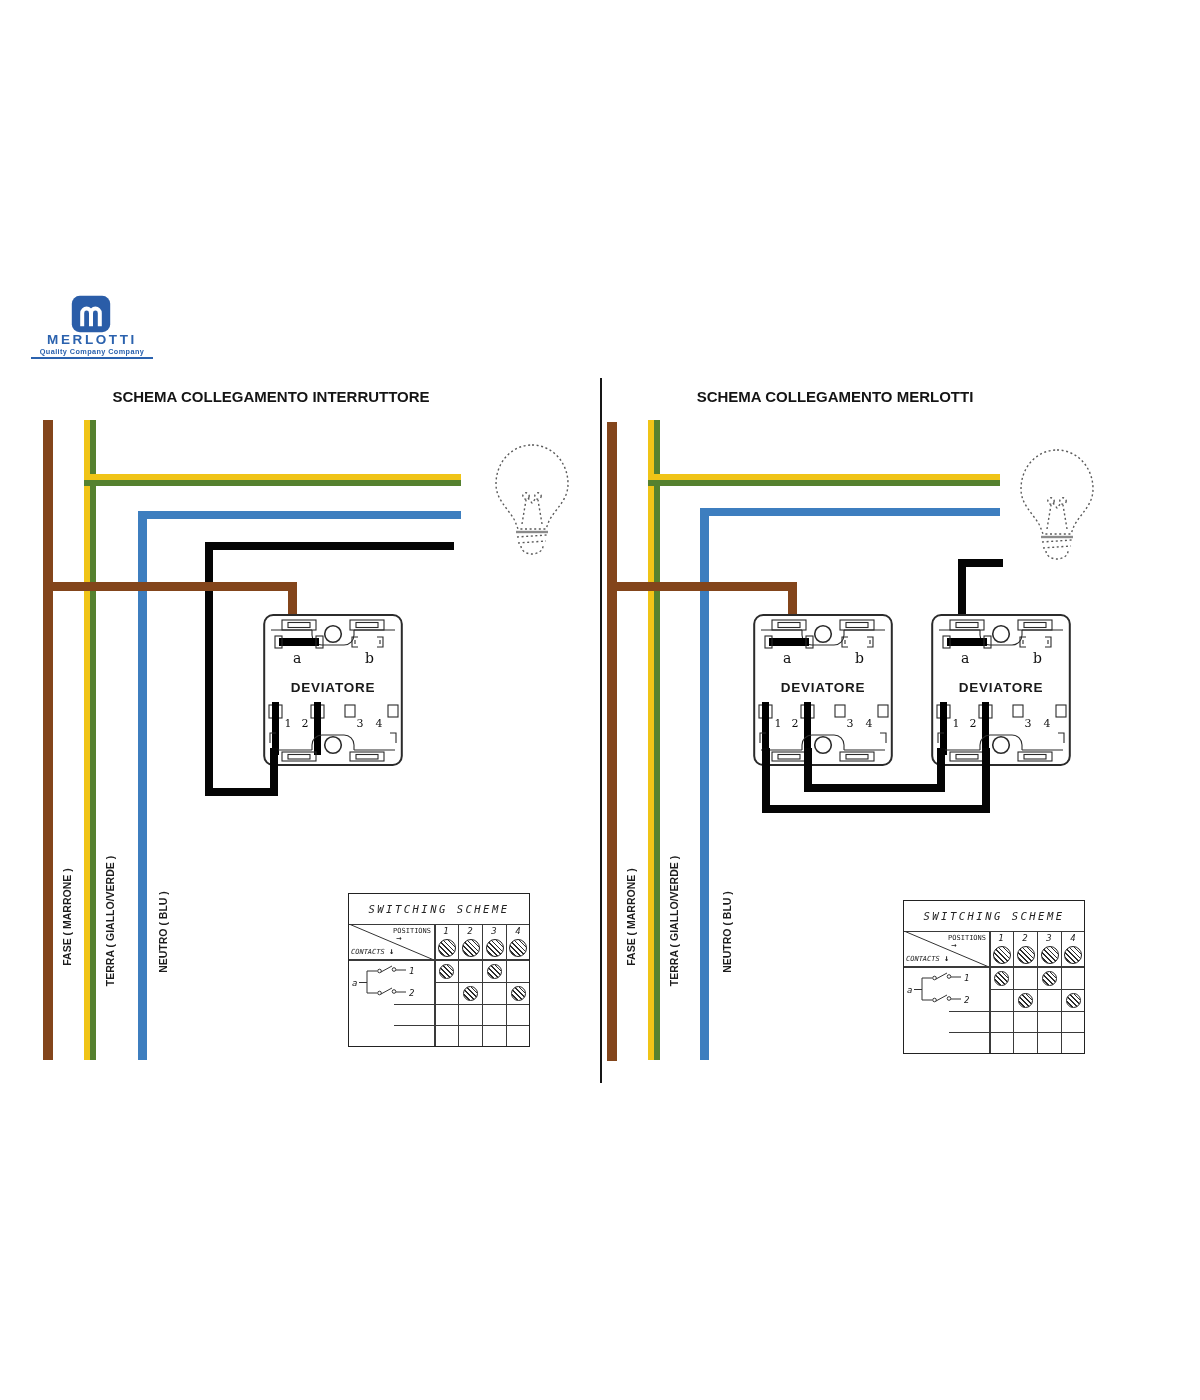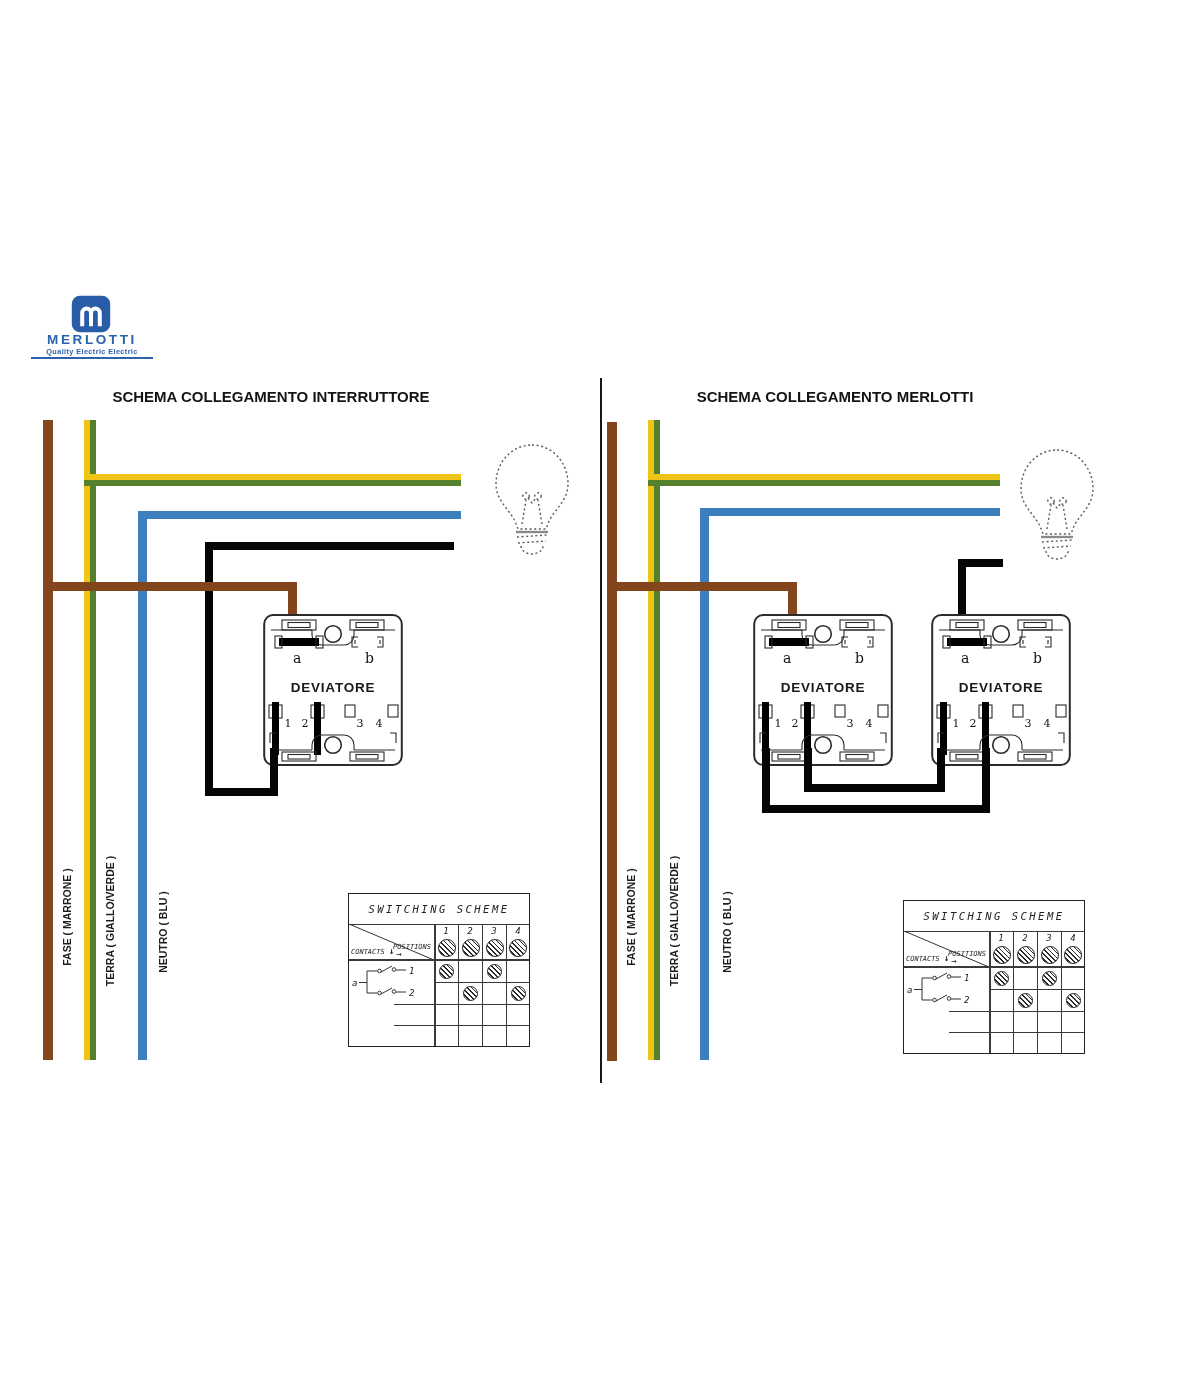--- a/index.html
+++ b/index.html
@@ -44,22 +44,22 @@
   .bd{fill:none;stroke:#5a5a5a;stroke-width:1.4;stroke-dasharray:2 2.6;}
   .bs{fill:none;stroke:#8a8a8a;stroke-width:2.4;}
   
   .scheme{position:absolute;width:180px;height:152px;border:1.6px solid #222;background:#fff;
     z-index:4;font-family:"DejaVu Sans Mono",monospace;color:#222;}
   .sch-title{position:absolute;left:0;top:0;width:180px;height:30px;line-height:30px;
     text-align:center;font-style:italic;font-size:10.5px;letter-spacing:2.5px;}
   .sch-corner{position:absolute;left:0;top:30px;width:85px;height:36px;}
   .corner-svg{position:absolute;left:0;top:0;}
   .corner-svg line{stroke:#333;stroke-width:1;}
-  .pos-label{position:absolute;left:18px;top:19px;width:64px;text-align:right;
-    font-style:italic;font-size:7px;}
+  .pos-label{position:absolute;left:18px;top:3px;width:64px;text-align:right;
+    font-size:7px;}
   .pos-label .arr{display:block;text-align:center;font-size:9px;margin-top:-2px;}
   .con-label{position:absolute;left:2px;top:22px;font-style:italic;font-size:7px;}
   .con-label .arr{font-size:9px;font-weight:bold;}
   .sch-h{position:absolute;top:30px;width:24px;height:36px;}
   .sch-h .num{position:absolute;left:0;top:2px;width:24px;text-align:center;
     font-style:italic;font-size:9px;}
   .gridline{position:absolute;background:#3a3a3a;}
   .mark{position:absolute;width:13px;height:13px;border:1.4px solid #222;border-radius:50%;
     background:repeating-linear-gradient(45deg,#2b2b2b 0 1.2px,rgba(0,0,0,0) 1.2px 3.4px);
     visibility:hidden;}
@@ -73,21 +73,21 @@
 <body>
 
 <div class="canvas">
 
   <div class="logo">
     <svg class="logo-icon" width="40" height="38" viewBox="0 0 100 95">
       <rect x="2" y="2" width="96" height="91" rx="20" fill="#2a5da8"></rect>
       <path d="M28,78 V45 a11,11 0 0 1 22,0 v33 m0,-33 a11,11 0 0 1 22,0 v33" fill="none" stroke="#ffffff" stroke-width="10"></path>
     </svg>
     <div class="logo-brand">MERLOTTI</div>
-    <div class="logo-tagline">Quality Electric Electric</div>
+    <div class="logo-tagline">Quality Company Company</div>
     <div class="logo-underline"></div>
   </div>
 
   <div class="title title-left">SCHEMA COLLEGAMENTO INTERRUTTORE</div>
   <div class="title title-right">SCHEMA COLLEGAMENTO MERLOTTI</div>
   <div class="divider"></div>
 
   <div class="w brown" style="left:43px;top:420px;width:10px;height:640px"></div>
   <div class="w yg-v" style="left:84px;top:420px;width:12px;height:640px"></div>
   <div class="w blue" style="left:138px;top:511px;width:9px;height:549px"></div>

